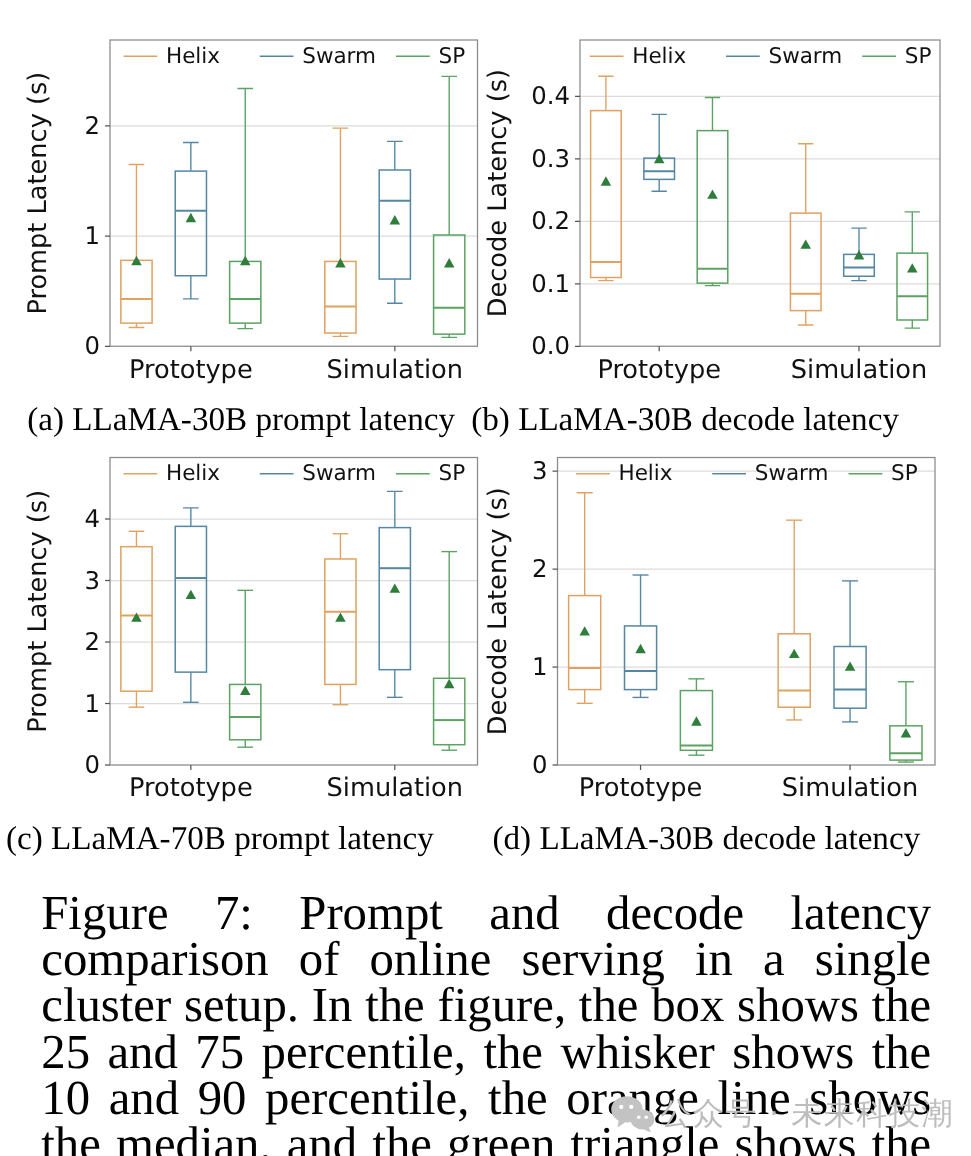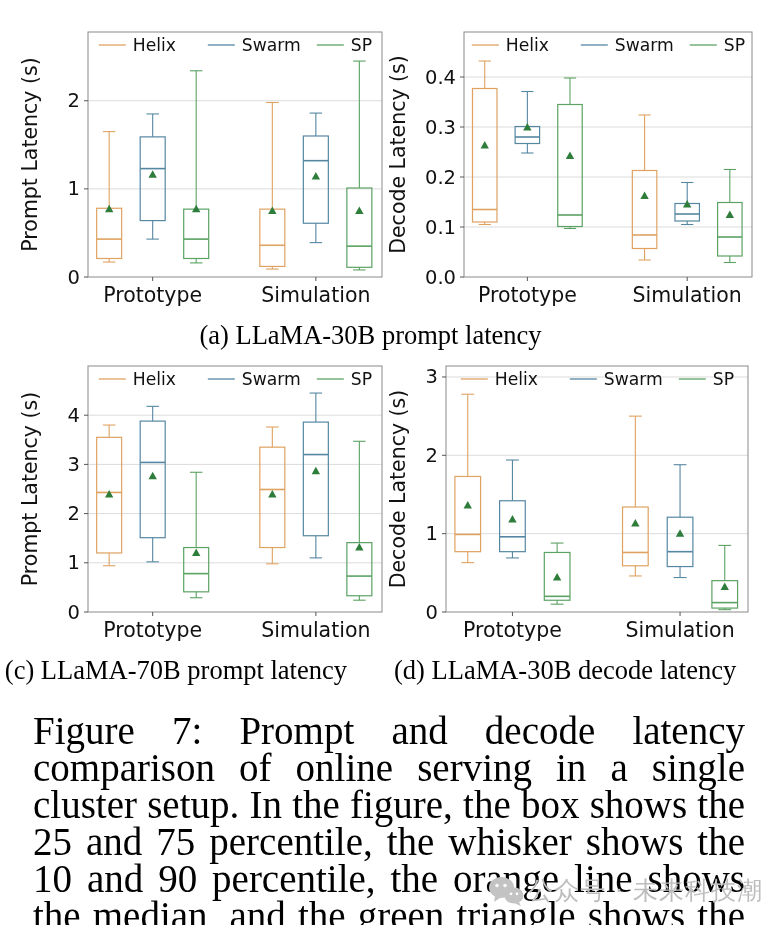--- a/index.html
+++ b/index.html
@@ -185,20 +185,21 @@
         <text x="117.80000000000001" y="39" dominant-baseline="central" font-size="17.2">Helix</text>
         <line x1="192.8" y1="39" x2="219.8" y2="39" stroke="#5587a2" stroke-width="1.3"></line>
         <text x="226.8" y="39" dominant-baseline="central" font-size="17.2">Swarm</text>
         <line x1="301.8" y1="39" x2="328.8" y2="39" stroke="#5ba263" stroke-width="1.3"></line>
         <text x="335.8" y="39" dominant-baseline="central" font-size="17.2">SP</text>
       </svg>
 </figure>
 
 <div class="subcaption-row" id="subcaption-row-1">
   <span>(a) LLaMA-30B prompt latency</span>
+  <span>(b) LLaMA-30B decode latency</span>
 </div>
 
 <figure class="chart" id="chart-c">
   <svg width="372" height="290" viewBox="0 0 372 290">
         <line x1="68" y1="204.8" x2="362" y2="204.8" stroke="#dcdcdc" stroke-width="1"></line>
         <line x1="68" y1="155.6" x2="362" y2="155.6" stroke="#dcdcdc" stroke-width="1"></line>
         <line x1="68" y1="106.4" x2="362" y2="106.4" stroke="#dcdcdc" stroke-width="1"></line>
         <line x1="68" y1="57.19999999999999" x2="362" y2="57.19999999999999" stroke="#dcdcdc" stroke-width="1"></line>
         <rect x="68" y="8" width="294" height="246" fill="none" stroke="#8a8a8a" stroke-width="1"></rect>
         <line x1="64" y1="254" x2="68" y2="254" stroke="#555" stroke-width="1"></line>

